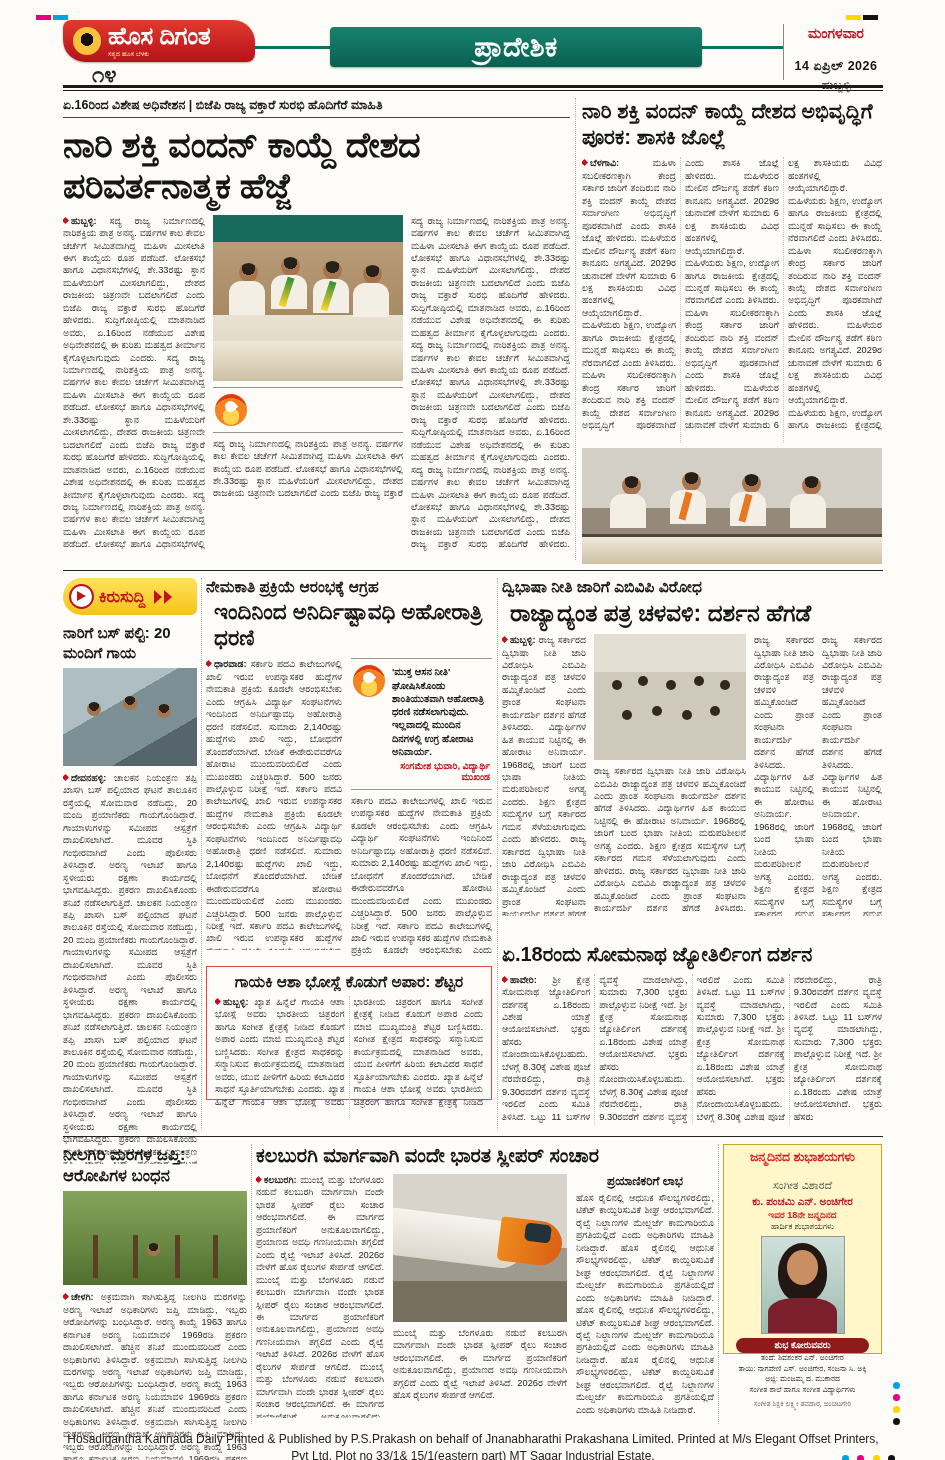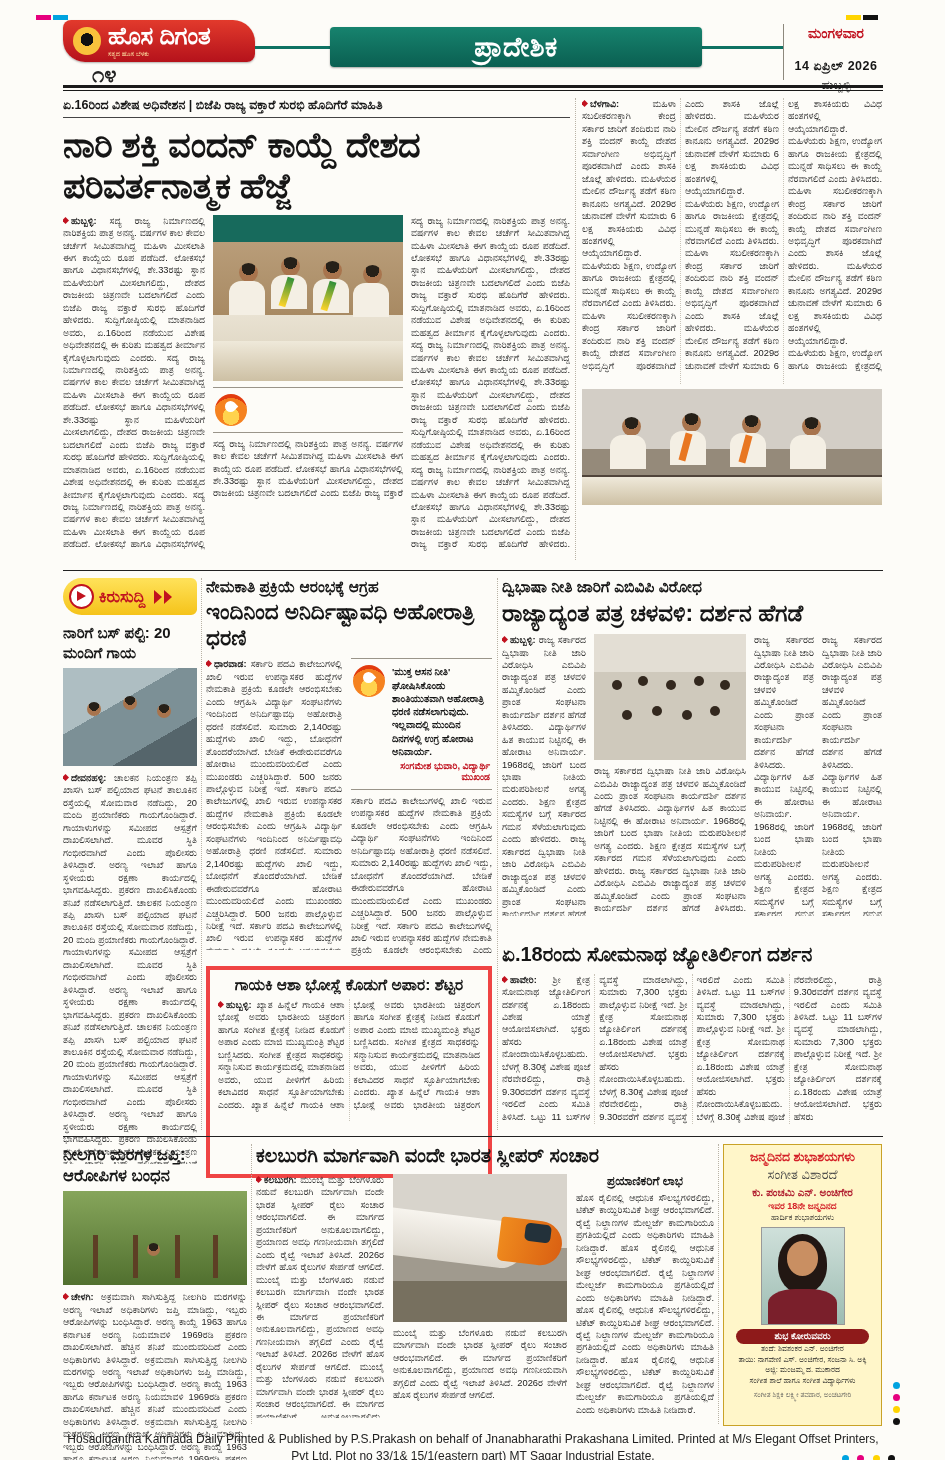--- a/index.html
+++ b/index.html
@@ -22,21 +22,21 @@
 .date-block .day{color:#c1121f;font-weight:800;font-size:14px}
 .date-block .date{font-weight:700;font-size:12.5px;margin-top:17px;letter-spacing:.5px}
 .date-block .city{font-size:12px;margin-top:4px}
 .rule-double{position:absolute;left:63px;top:85px;width:820px;border-top:3px solid #1a1a1a}
 .rule-double::after{content:"";display:block;margin-top:2px;border-top:1px solid #1a1a1a}
 
 .kicker{font-size:12.5px;font-weight:700;border-bottom:1.5px solid #444;padding-bottom:4px;white-space:nowrap;overflow:hidden}
 .kicker2{font-size:15.5px;font-weight:800}
 .headline-xl{font-size:35px;line-height:1.18;font-weight:800;letter-spacing:-.5px;margin:6px 0 8px}
 .headline-lg{font-size:20.5px;line-height:1.28;font-weight:800;margin-bottom:7px}
-.headline-md{font-size:21.5px;line-height:1.22;font-weight:800;margin:3px 0 7px}
+.headline-md{font-size:21.5px;line-height:1.22;font-weight:800;margin:3px 8px 7px}
 .headline-sm{font-size:15px;line-height:1.3;font-weight:800}
 .body{font-size:9.3px;line-height:1.34;text-align:justify;color:#222;overflow:hidden}
 .cols2{column-count:2;column-gap:9px;column-rule:1px dotted #c9c4b8}
 .cols3{column-count:3;column-gap:9px;column-rule:1px dotted #c9c4b8}
 .cols4{column-count:4;column-gap:9px;column-rule:1px dotted #c9c4b8}
 .dl b{font-weight:800}
 .bullet{display:inline-block;width:5px;height:5px;background:#c1121f;transform:rotate(45deg);margin-right:3px;vertical-align:1px}
 .vsep{position:absolute;width:0;border-left:1px dotted #b9b3a6}
 .hsep{position:absolute;border-top:1.5px solid #222}
 
@@ -70,21 +70,21 @@
 .train-body{position:absolute;left:-8%;top:28%;width:84%;height:32%;background:linear-gradient(#f7f4ee,#dcd7cd);border-radius:8px 60px 60px 8px;transform:rotate(7deg)}
 .train-nose{position:absolute;right:3%;top:31%;width:36%;height:30%;background:linear-gradient(100deg,#f08c1e,#d95f12);border-radius:10px 70px 70px 16px;transform:rotate(7deg)}
 .train-glass{position:absolute;right:9%;top:34%;width:15%;height:12%;background:#23313a;border-radius:5px;transform:rotate(7deg)}
 .photo-girl{background:linear-gradient(#cfe0da,#9dbcb2);border:1px solid #999;margin:4px auto}
 .g-hair{position:absolute;left:20%;top:6%;width:60%;height:62%;background:#221713;border-radius:50% 50% 45% 45%}
 .g-face{position:absolute;left:31%;top:14%;width:38%;height:36%;background:#c98f62;border-radius:50%}
 .g-dress{position:absolute;left:8%;top:64%;width:84%;height:36%;background:#7a1f2b;border-radius:40% 40% 0 0}
 
 .ad{background:#fff6c9;border:1.5px solid #c9a227;padding:5px 6px;text-align:center}
 .ad-header{color:#d42027;font-weight:800;font-size:12.5px}
-.ad-sub{font-size:13px;color:#444;margin-top:2px}
+.ad-sub{font-size:11px;color:#444;margin-top:14px}
 .ad-name{font-size:10.5px;font-weight:800;color:#b01c2e;margin-top:3px}
 .ad-line1{font-size:9px;font-weight:800;color:#d42027;margin-top:2px}
 .ad-line2{font-size:8px;margin-top:1px}
 .ad-band{background:#8e1a1a;color:#fff;font-size:9px;font-weight:700;border-radius:8px;padding:2px 0;margin:0 6px}
 .ad-wish{font-size:7.6px;line-height:1.4;color:#222}
 .ad-bottom{font-size:7.2px;color:#555;margin-top:3px}
 
 .imprint{text-align:center;font-size:12px;line-height:1.4;color:#222}
 .dot{display:block;width:7px;height:7px;border-radius:50%;margin-bottom:5px}
 .dot-h{display:inline-block;width:7px;height:7px;border-radius:50%;margin-left:4px}
@@ -148,20 +148,21 @@
         </div>
         <div class="body" style="height:62px;margin-top:5px">ಸದ್ಯ ರಾಜ್ಯ ನಿರ್ಮಾಣದಲ್ಲಿ ನಾರಿಶಕ್ತಿಯ ಪಾತ್ರ ಅನನ್ಯ. ವರ್ಷಗಳ ಕಾಲ ಕೇವಲ ಚರ್ಚೆಗೆ ಸೀಮಿತವಾಗಿದ್ದ ಮಹಿಳಾ ಮೀಸಲಾತಿ ಈಗ ಕಾಯ್ದೆಯ ರೂಪ ಪಡೆದಿದೆ. ಲೋಕಸಭೆ ಹಾಗೂ ವಿಧಾನಸಭೆಗಳಲ್ಲಿ ಶೇ.33ರಷ್ಟು ಸ್ಥಾನ ಮಹಿಳೆಯರಿಗೆ ಮೀಸಲಾಗಲಿದ್ದು, ದೇಶದ ರಾಜಕೀಯ ಚಿತ್ರಣವೇ ಬದಲಾಗಲಿದೆ ಎಂದು ಬಿಜೆಪಿ ರಾಜ್ಯ ವಕ್ತಾರೆ ಸುರಭಿ ಹೊದಿಗೆರೆ ಹೇಳಿದರು. ಸುದ್ದಿಗೋಷ್ಠಿಯಲ್ಲಿ ಮಾತನಾಡಿದ ಅವರು, ಏ.16ರಿಂದ ನಡೆಯುವ ವಿಶೇಷ ಅಧಿವೇಶನದಲ್ಲಿ ಈ ಕುರಿತು ಮಹತ್ವದ ತೀರ್ಮಾನ ಕೈಗೊಳ್ಳಲಾಗುವುದು ಎಂದರು.</div>
       </div>
       <div class="body" style="width:159px;height:336px">ಸದ್ಯ ರಾಜ್ಯ ನಿರ್ಮಾಣದಲ್ಲಿ ನಾರಿಶಕ್ತಿಯ ಪಾತ್ರ ಅನನ್ಯ. ವರ್ಷಗಳ ಕಾಲ ಕೇವಲ ಚರ್ಚೆಗೆ ಸೀಮಿತವಾಗಿದ್ದ ಮಹಿಳಾ ಮೀಸಲಾತಿ ಈಗ ಕಾಯ್ದೆಯ ರೂಪ ಪಡೆದಿದೆ. ಲೋಕಸಭೆ ಹಾಗೂ ವಿಧಾನಸಭೆಗಳಲ್ಲಿ ಶೇ.33ರಷ್ಟು ಸ್ಥಾನ ಮಹಿಳೆಯರಿಗೆ ಮೀಸಲಾಗಲಿದ್ದು, ದೇಶದ ರಾಜಕೀಯ ಚಿತ್ರಣವೇ ಬದಲಾಗಲಿದೆ ಎಂದು ಬಿಜೆಪಿ ರಾಜ್ಯ ವಕ್ತಾರೆ ಸುರಭಿ ಹೊದಿಗೆರೆ ಹೇಳಿದರು. ಸುದ್ದಿಗೋಷ್ಠಿಯಲ್ಲಿ ಮಾತನಾಡಿದ ಅವರು, ಏ.16ರಿಂದ ನಡೆಯುವ ವಿಶೇಷ ಅಧಿವೇಶನದಲ್ಲಿ ಈ ಕುರಿತು ಮಹತ್ವದ ತೀರ್ಮಾನ ಕೈಗೊಳ್ಳಲಾಗುವುದು ಎಂದರು. ಸದ್ಯ ರಾಜ್ಯ ನಿರ್ಮಾಣದಲ್ಲಿ ನಾರಿಶಕ್ತಿಯ ಪಾತ್ರ ಅನನ್ಯ. ವರ್ಷಗಳ ಕಾಲ ಕೇವಲ ಚರ್ಚೆಗೆ ಸೀಮಿತವಾಗಿದ್ದ ಮಹಿಳಾ ಮೀಸಲಾತಿ ಈಗ ಕಾಯ್ದೆಯ ರೂಪ ಪಡೆದಿದೆ. ಲೋಕಸಭೆ ಹಾಗೂ ವಿಧಾನಸಭೆಗಳಲ್ಲಿ ಶೇ.33ರಷ್ಟು ಸ್ಥಾನ ಮಹಿಳೆಯರಿಗೆ ಮೀಸಲಾಗಲಿದ್ದು, ದೇಶದ ರಾಜಕೀಯ ಚಿತ್ರಣವೇ ಬದಲಾಗಲಿದೆ ಎಂದು ಬಿಜೆಪಿ ರಾಜ್ಯ ವಕ್ತಾರೆ ಸುರಭಿ ಹೊದಿಗೆರೆ ಹೇಳಿದರು. ಸುದ್ದಿಗೋಷ್ಠಿಯಲ್ಲಿ ಮಾತನಾಡಿದ ಅವರು, ಏ.16ರಿಂದ ನಡೆಯುವ ವಿಶೇಷ ಅಧಿವೇಶನದಲ್ಲಿ ಈ ಕುರಿತು ಮಹತ್ವದ ತೀರ್ಮಾನ ಕೈಗೊಳ್ಳಲಾಗುವುದು ಎಂದರು. ಸದ್ಯ ರಾಜ್ಯ ನಿರ್ಮಾಣದಲ್ಲಿ ನಾರಿಶಕ್ತಿಯ ಪಾತ್ರ ಅನನ್ಯ. ವರ್ಷಗಳ ಕಾಲ ಕೇವಲ ಚರ್ಚೆಗೆ ಸೀಮಿತವಾಗಿದ್ದ ಮಹಿಳಾ ಮೀಸಲಾತಿ ಈಗ ಕಾಯ್ದೆಯ ರೂಪ ಪಡೆದಿದೆ. ಲೋಕಸಭೆ ಹಾಗೂ ವಿಧಾನಸಭೆಗಳಲ್ಲಿ ಶೇ.33ರಷ್ಟು ಸ್ಥಾನ ಮಹಿಳೆಯರಿಗೆ ಮೀಸಲಾಗಲಿದ್ದು, ದೇಶದ ರಾಜಕೀಯ ಚಿತ್ರಣವೇ ಬದಲಾಗಲಿದೆ ಎಂದು ಬಿಜೆಪಿ ರಾಜ್ಯ ವಕ್ತಾರೆ ಸುರಭಿ ಹೊದಿಗೆರೆ ಹೇಳಿದರು. ಸುದ್ದಿಗೋಷ್ಠಿಯಲ್ಲಿ ಮಾತನಾಡಿದ ಅವರು, ಏ.16ರಿಂದ ನಡೆಯುವ ವಿಶೇಷ ಅಧಿವೇಶನದಲ್ಲಿ ಈ ಕುರಿತು ಮಹತ್ವದ ತೀರ್ಮಾನ ಕೈಗೊಳ್ಳಲಾಗುವುದು ಎಂದರು.</div>
     </div>
   </section>
 
   <div class="vsep" style="left:575px;top:98px;height:462px"></div>
 
   <section class="abs" style="left:582px;top:98px;width:300px;height:466px">
+    <h2 class="headline-lg">ನಾರಿ ಶಕ್ತಿ ವಂದನ್ ಕಾಯ್ದೆ ದೇಶದ ಅಭಿವೃದ್ಧಿಗೆ ಪೂರಕ: ಶಾಸಕಿ ಜೊಲ್ಲೆ</h2>
     <div class="body cols3" style="height:286px">
       <span class="dl"><i class="bullet"></i><b>ಬೆಳಗಾವಿ:</b></span>
       <span>ಮಹಿಳಾ ಸಬಲೀಕರಣಕ್ಕಾಗಿ ಕೇಂದ್ರ ಸರ್ಕಾರ ಜಾರಿಗೆ ತಂದಿರುವ ನಾರಿ ಶಕ್ತಿ ವಂದನ್ ಕಾಯ್ದೆ ದೇಶದ ಸರ್ವಾಂಗೀಣ ಅಭಿವೃದ್ಧಿಗೆ ಪೂರಕವಾಗಿದೆ ಎಂದು ಶಾಸಕಿ ಜೊಲ್ಲೆ ಹೇಳಿದರು. ಮಹಿಳೆಯರ ಮೇಲಿನ ದೌರ್ಜನ್ಯ ತಡೆಗೆ ಕಠಿಣ ಕಾನೂನು ಅಗತ್ಯವಿದೆ. 2029ರ ಚುನಾವಣೆ ವೇಳೆಗೆ ಸುಮಾರು 6 ಲಕ್ಷ ಶಾಸಕಿಯರು ವಿವಿಧ ಹಂತಗಳಲ್ಲಿ ಆಯ್ಕೆಯಾಗಲಿದ್ದಾರೆ. ಮಹಿಳೆಯರು ಶಿಕ್ಷಣ, ಉದ್ಯೋಗ ಹಾಗೂ ರಾಜಕೀಯ ಕ್ಷೇತ್ರದಲ್ಲಿ ಮುನ್ನಡೆ ಸಾಧಿಸಲು ಈ ಕಾಯ್ದೆ ನೆರವಾಗಲಿದೆ ಎಂದು ತಿಳಿಸಿದರು. ಮಹಿಳಾ ಸಬಲೀಕರಣಕ್ಕಾಗಿ ಕೇಂದ್ರ ಸರ್ಕಾರ ಜಾರಿಗೆ ತಂದಿರುವ ನಾರಿ ಶಕ್ತಿ ವಂದನ್ ಕಾಯ್ದೆ ದೇಶದ ಸರ್ವಾಂಗೀಣ ಅಭಿವೃದ್ಧಿಗೆ ಪೂರಕವಾಗಿದೆ ಎಂದು ಶಾಸಕಿ ಜೊಲ್ಲೆ ಹೇಳಿದರು. ಮಹಿಳೆಯರ ಮೇಲಿನ ದೌರ್ಜನ್ಯ ತಡೆಗೆ ಕಠಿಣ ಕಾನೂನು ಅಗತ್ಯವಿದೆ. 2029ರ ಚುನಾವಣೆ ವೇಳೆಗೆ ಸುಮಾರು 6 ಲಕ್ಷ ಶಾಸಕಿಯರು ವಿವಿಧ ಹಂತಗಳಲ್ಲಿ ಆಯ್ಕೆಯಾಗಲಿದ್ದಾರೆ. ಮಹಿಳೆಯರು ಶಿಕ್ಷಣ, ಉದ್ಯೋಗ ಹಾಗೂ ರಾಜಕೀಯ ಕ್ಷೇತ್ರದಲ್ಲಿ ಮುನ್ನಡೆ ಸಾಧಿಸಲು ಈ ಕಾಯ್ದೆ ನೆರವಾಗಲಿದೆ ಎಂದು ತಿಳಿಸಿದರು. ಮಹಿಳಾ ಸಬಲೀಕರಣಕ್ಕಾಗಿ ಕೇಂದ್ರ ಸರ್ಕಾರ ಜಾರಿಗೆ ತಂದಿರುವ ನಾರಿ ಶಕ್ತಿ ವಂದನ್ ಕಾಯ್ದೆ ದೇಶದ ಸರ್ವಾಂಗೀಣ ಅಭಿವೃದ್ಧಿಗೆ ಪೂರಕವಾಗಿದೆ ಎಂದು ಶಾಸಕಿ ಜೊಲ್ಲೆ ಹೇಳಿದರು. ಮಹಿಳೆಯರ ಮೇಲಿನ ದೌರ್ಜನ್ಯ ತಡೆಗೆ ಕಠಿಣ ಕಾನೂನು ಅಗತ್ಯವಿದೆ. 2029ರ ಚುನಾವಣೆ ವೇಳೆಗೆ ಸುಮಾರು 6 ಲಕ್ಷ ಶಾಸಕಿಯರು ವಿವಿಧ ಹಂತಗಳಲ್ಲಿ ಆಯ್ಕೆಯಾಗಲಿದ್ದಾರೆ. ಮಹಿಳೆಯರು ಶಿಕ್ಷಣ, ಉದ್ಯೋಗ ಹಾಗೂ ರಾಜಕೀಯ ಕ್ಷೇತ್ರದಲ್ಲಿ ಮುನ್ನಡೆ ಸಾಧಿಸಲು ಈ ಕಾಯ್ದೆ ನೆರವಾಗಲಿದೆ ಎಂದು ತಿಳಿಸಿದರು. ಮಹಿಳಾ ಸಬಲೀಕರಣಕ್ಕಾಗಿ ಕೇಂದ್ರ ಸರ್ಕಾರ ಜಾರಿಗೆ ತಂದಿರುವ ನಾರಿ ಶಕ್ತಿ ವಂದನ್ ಕಾಯ್ದೆ ದೇಶದ ಸರ್ವಾಂಗೀಣ ಅಭಿವೃದ್ಧಿಗೆ ಪೂರಕವಾಗಿದೆ ಎಂದು ಶಾಸಕಿ ಜೊಲ್ಲೆ ಹೇಳಿದರು. ಮಹಿಳೆಯರ ಮೇಲಿನ ದೌರ್ಜನ್ಯ ತಡೆಗೆ ಕಠಿಣ ಕಾನೂನು ಅಗತ್ಯವಿದೆ. 2029ರ ಚುನಾವಣೆ ವೇಳೆಗೆ ಸುಮಾರು 6 ಲಕ್ಷ ಶಾಸಕಿಯರು ವಿವಿಧ ಹಂತಗಳಲ್ಲಿ ಆಯ್ಕೆಯಾಗಲಿದ್ದಾರೆ. ಮಹಿಳೆಯರು ಶಿಕ್ಷಣ, ಉದ್ಯೋಗ ಹಾಗೂ ರಾಜಕೀಯ ಕ್ಷೇತ್ರದಲ್ಲಿ ಮುನ್ನಡೆ ಸಾಧಿಸಲು ಈ ಕಾಯ್ದೆ ನೆರವಾಗಲಿದೆ ಎಂದು ತಿಳಿಸಿದರು. ಮಹಿಳಾ ಸಬಲೀಕರಣಕ್ಕಾಗಿ ಕೇಂದ್ರ ಸರ್ಕಾರ ಜಾರಿಗೆ ತಂದಿರುವ ನಾರಿ ಶಕ್ತಿ ವಂದನ್ ಕಾಯ್ದೆ ದೇಶದ ಸರ್ವಾಂಗೀಣ ಅಭಿವೃದ್ಧಿಗೆ ಪೂರಕವಾಗಿದೆ ಎಂದು ಶಾಸಕಿ ಜೊಲ್ಲೆ ಹೇಳಿದರು. ಮಹಿಳೆಯರ ಮೇಲಿನ ದೌರ್ಜನ್ಯ ತಡೆಗೆ ಕಠಿಣ ಕಾನೂನು ಅಗತ್ಯವಿದೆ. 2029ರ ಚುನಾವಣೆ ವೇಳೆಗೆ ಸುಮಾರು 6 ಲಕ್ಷ ಶಾಸಕಿಯರು ವಿವಿಧ ಹಂತಗಳಲ್ಲಿ ಆಯ್ಕೆಯಾಗಲಿದ್ದಾರೆ. ಮಹಿಳೆಯರು ಶಿಕ್ಷಣ, ಉದ್ಯೋಗ ಹಾಗೂ ರಾಜಕೀಯ ಕ್ಷೇತ್ರದಲ್ಲಿ ಮುನ್ನಡೆ ಸಾಧಿಸಲು ಈ ಕಾಯ್ದೆ ನೆರವಾಗಲಿದೆ ಎಂದು ತಿಳಿಸಿದರು.</span>
     </div>
     <div class="photo photo-meeting" style="width:300px;height:116px;margin-top:5px">
       <i class="ph-head" style="left:40px;top:28px"></i>
       <i class="ph-head" style="left:100px;top:24px"></i>
       <i class="ph-head" style="left:160px;top:26px"></i>
       <i class="ph-head" style="left:220px;top:28px"></i>
       <i class="ph-body" style="left:28px;top:46px"></i>
@@ -215,21 +216,21 @@
           <span>
             <span class="q-text" style="display:block">'ಮುಕ್ತ ಆಸನ ನೀತಿ' ಘೋಷಿಸಿಕೊಂಡು ಶಾಂತಿಯುತವಾಗಿ ಅಹೋರಾತ್ರಿ ಧರಣಿ ನಡೆಸಲಾಗುವುದು. ಇಲ್ಲವಾದಲ್ಲಿ ಮುಂದಿನ ದಿನಗಳಲ್ಲಿ ಉಗ್ರ ಹೋರಾಟ ಅನಿವಾರ್ಯ.</span>
             <span class="q-attr" style="display:block">ಸಂಗಮೇಶ ಭುವಾರಿ, ವಿದ್ಯಾರ್ಥಿ ಮುಖಂಡ</span>
           </span>
         </div>
         <div class="body" style="height:164px;margin-top:5px">ಸರ್ಕಾರಿ ಪದವಿ ಕಾಲೇಜುಗಳಲ್ಲಿ ಖಾಲಿ ಇರುವ ಉಪನ್ಯಾಸಕರ ಹುದ್ದೆಗಳ ನೇಮಕಾತಿ ಪ್ರಕ್ರಿಯೆ ಕೂಡಲೇ ಆರಂಭಿಸಬೇಕು ಎಂದು ಆಗ್ರಹಿಸಿ ವಿದ್ಯಾರ್ಥಿ ಸಂಘಟನೆಗಳು ಇಂದಿನಿಂದ ಅನಿರ್ದಿಷ್ಟಾವಧಿ ಅಹೋರಾತ್ರಿ ಧರಣಿ ನಡೆಸಲಿವೆ. ಸುಮಾರು 2,140ರಷ್ಟು ಹುದ್ದೆಗಳು ಖಾಲಿ ಇದ್ದು, ಬೋಧನೆಗೆ ತೊಂದರೆಯಾಗಿದೆ. ಬೇಡಿಕೆ ಈಡೇರುವವರೆಗೂ ಹೋರಾಟ ಮುಂದುವರಿಯಲಿದೆ ಎಂದು ಮುಖಂಡರು ಎಚ್ಚರಿಸಿದ್ದಾರೆ. 500 ಜನರು ಪಾಲ್ಗೊಳ್ಳುವ ನಿರೀಕ್ಷೆ ಇದೆ. ಸರ್ಕಾರಿ ಪದವಿ ಕಾಲೇಜುಗಳಲ್ಲಿ ಖಾಲಿ ಇರುವ ಉಪನ್ಯಾಸಕರ ಹುದ್ದೆಗಳ ನೇಮಕಾತಿ ಪ್ರಕ್ರಿಯೆ ಕೂಡಲೇ ಆರಂಭಿಸಬೇಕು ಎಂದು ಆಗ್ರಹಿಸಿ ವಿದ್ಯಾರ್ಥಿ ಸಂಘಟನೆಗಳು ಇಂದಿನಿಂದ ಅನಿರ್ದಿಷ್ಟಾವಧಿ ಅಹೋರಾತ್ರಿ ಧರಣಿ ನಡೆಸಲಿವೆ. ಸುಮಾರು 2,140ರಷ್ಟು ಹುದ್ದೆಗಳು ಖಾಲಿ ಇದ್ದು, ಬೋಧನೆಗೆ ತೊಂದರೆಯಾಗಿದೆ. ಬೇಡಿಕೆ ಈಡೇರುವವರೆಗೂ ಹೋರಾಟ ಮುಂದುವರಿಯಲಿದೆ ಎಂದು ಮುಖಂಡರು ಎಚ್ಚರಿಸಿದ್ದಾರೆ. 500 ಜನರು ಪಾಲ್ಗೊಳ್ಳುವ ನಿರೀಕ್ಷೆ ಇದೆ.</div>
       </div>
     </div>
   </section>
 
-  <section class="abs" style="left:206px;top:966px;width:286px;height:212px;border:4px solid #ef4444;padding:6px 8px">
+  <section class="abs" style="left:206px;top:966px;width:286px;height:134px;border:1px solid #ef4444;padding:6px 8px">
     <h3 style="font-size:15.5px;font-weight:800;text-align:center;margin-bottom:5px">ಗಾಯಕಿ ಆಶಾ ಭೋಸ್ಲೆ ಕೊಡುಗೆ ಅಪಾರ: ಶೆಟ್ಟರ</h3>
     <div class="body cols2" style="height:122px">
       <span class="dl"><i class="bullet"></i><b>ಹುಬ್ಬಳ್ಳಿ:</b></span>
       <span>ಖ್ಯಾತ ಹಿನ್ನೆಲೆ ಗಾಯಕಿ ಆಶಾ ಭೋಸ್ಲೆ ಅವರು ಭಾರತೀಯ ಚಿತ್ರರಂಗ ಹಾಗೂ ಸಂಗೀತ ಕ್ಷೇತ್ರಕ್ಕೆ ನೀಡಿದ ಕೊಡುಗೆ ಅಪಾರ ಎಂದು ಮಾಜಿ ಮುಖ್ಯಮಂತ್ರಿ ಶೆಟ್ಟರ ಬಣ್ಣಿಸಿದರು. ಸಂಗೀತ ಕ್ಷೇತ್ರದ ಸಾಧಕರನ್ನು ಸನ್ಮಾನಿಸುವ ಕಾರ್ಯಕ್ರಮದಲ್ಲಿ ಮಾತನಾಡಿದ ಅವರು, ಯುವ ಪೀಳಿಗೆಗೆ ಹಿರಿಯ ಕಲಾವಿದರ ಸಾಧನೆ ಸ್ಫೂರ್ತಿಯಾಗಬೇಕು ಎಂದರು. ಖ್ಯಾತ ಹಿನ್ನೆಲೆ ಗಾಯಕಿ ಆಶಾ ಭೋಸ್ಲೆ ಅವರು ಭಾರತೀಯ ಚಿತ್ರರಂಗ ಹಾಗೂ ಸಂಗೀತ ಕ್ಷೇತ್ರಕ್ಕೆ ನೀಡಿದ ಕೊಡುಗೆ ಅಪಾರ ಎಂದು ಮಾಜಿ ಮುಖ್ಯಮಂತ್ರಿ ಶೆಟ್ಟರ ಬಣ್ಣಿಸಿದರು. ಸಂಗೀತ ಕ್ಷೇತ್ರದ ಸಾಧಕರನ್ನು ಸನ್ಮಾನಿಸುವ ಕಾರ್ಯಕ್ರಮದಲ್ಲಿ ಮಾತನಾಡಿದ ಅವರು, ಯುವ ಪೀಳಿಗೆಗೆ ಹಿರಿಯ ಕಲಾವಿದರ ಸಾಧನೆ ಸ್ಫೂರ್ತಿಯಾಗಬೇಕು ಎಂದರು. ಖ್ಯಾತ ಹಿನ್ನೆಲೆ ಗಾಯಕಿ ಆಶಾ ಭೋಸ್ಲೆ ಅವರು ಭಾರತೀಯ ಚಿತ್ರರಂಗ ಹಾಗೂ ಸಂಗೀತ ಕ್ಷೇತ್ರಕ್ಕೆ ನೀಡಿದ ಕೊಡುಗೆ ಅಪಾರ ಎಂದು ಮಾಜಿ ಮುಖ್ಯಮಂತ್ರಿ ಶೆಟ್ಟರ ಬಣ್ಣಿಸಿದರು. ಸಂಗೀತ ಕ್ಷೇತ್ರದ ಸಾಧಕರನ್ನು ಸನ್ಮಾನಿಸುವ ಕಾರ್ಯಕ್ರಮದಲ್ಲಿ ಮಾತನಾಡಿದ ಅವರು, ಯುವ ಪೀಳಿಗೆಗೆ ಹಿರಿಯ ಕಲಾವಿದರ ಸಾಧನೆ ಸ್ಫೂರ್ತಿಯಾಗಬೇಕು ಎಂದರು.</span>
     </div>
   </section>
 
   <div class="vsep" style="left:497px;top:578px;height:552px"></div>
 
   <section class="abs" style="left:502px;top:578px;width:380px;height:356px">
@@ -303,21 +304,21 @@
       </div>
       <div style="width:138px">
         <div style="font-size:12px;font-weight:800;text-align:center;margin-bottom:4px">ಪ್ರಯಾಣಿಕರಿಗೆ ಲಾಭ</div>
         <div class="body" style="height:222px">ಹೊಸ ರೈಲಿನಲ್ಲಿ ಆಧುನಿಕ ಸೌಲಭ್ಯಗಳಿರಲಿದ್ದು, ಟಿಕೆಟ್ ಕಾಯ್ದಿರಿಸುವಿಕೆ ಶೀಘ್ರ ಆರಂಭವಾಗಲಿದೆ. ರೈಲ್ವೆ ನಿಲ್ದಾಣಗಳ ಮೇಲ್ದರ್ಜೆ ಕಾಮಗಾರಿಯೂ ಪ್ರಗತಿಯಲ್ಲಿದೆ ಎಂದು ಅಧಿಕಾರಿಗಳು ಮಾಹಿತಿ ನೀಡಿದ್ದಾರೆ. ಹೊಸ ರೈಲಿನಲ್ಲಿ ಆಧುನಿಕ ಸೌಲಭ್ಯಗಳಿರಲಿದ್ದು, ಟಿಕೆಟ್ ಕಾಯ್ದಿರಿಸುವಿಕೆ ಶೀಘ್ರ ಆರಂಭವಾಗಲಿದೆ. ರೈಲ್ವೆ ನಿಲ್ದಾಣಗಳ ಮೇಲ್ದರ್ಜೆ ಕಾಮಗಾರಿಯೂ ಪ್ರಗತಿಯಲ್ಲಿದೆ ಎಂದು ಅಧಿಕಾರಿಗಳು ಮಾಹಿತಿ ನೀಡಿದ್ದಾರೆ. ಹೊಸ ರೈಲಿನಲ್ಲಿ ಆಧುನಿಕ ಸೌಲಭ್ಯಗಳಿರಲಿದ್ದು, ಟಿಕೆಟ್ ಕಾಯ್ದಿರಿಸುವಿಕೆ ಶೀಘ್ರ ಆರಂಭವಾಗಲಿದೆ. ರೈಲ್ವೆ ನಿಲ್ದಾಣಗಳ ಮೇಲ್ದರ್ಜೆ ಕಾಮಗಾರಿಯೂ ಪ್ರಗತಿಯಲ್ಲಿದೆ ಎಂದು ಅಧಿಕಾರಿಗಳು ಮಾಹಿತಿ ನೀಡಿದ್ದಾರೆ. ಹೊಸ ರೈಲಿನಲ್ಲಿ ಆಧುನಿಕ ಸೌಲಭ್ಯಗಳಿರಲಿದ್ದು, ಟಿಕೆಟ್ ಕಾಯ್ದಿರಿಸುವಿಕೆ ಶೀಘ್ರ ಆರಂಭವಾಗಲಿದೆ. ರೈಲ್ವೆ ನಿಲ್ದಾಣಗಳ ಮೇಲ್ದರ್ಜೆ ಕಾಮಗಾರಿಯೂ ಪ್ರಗತಿಯಲ್ಲಿದೆ ಎಂದು ಅಧಿಕಾರಿಗಳು ಮಾಹಿತಿ ನೀಡಿದ್ದಾರೆ.</div>
       </div>
     </div>
   </section>
 
   <div class="vsep" style="left:718px;top:1144px;height:280px"></div>
 
-  <aside class="abs ad" style="left:723px;top:1144px;width:159px;height:282px">
+  <aside class="abs ad" style="left:723px;top:1144px;width:159px;height:210px">
     <div class="ad-header">ಜನ್ಮದಿನದ ಶುಭಾಶಯಗಳು</div>
     <div class="ad-sub">ಸಂಗೀತ ವಿಶಾರದೆ</div>
     <div class="ad-name">ಕು. ಪಂಚಮಿ ಎನ್. ಅಂಚಿಗೇರ</div>
     <div class="ad-line1">ಇವರ 18ನೇ ಜನ್ಮದಿನದ</div>
     <div class="ad-line2">ಹಾರ್ದಿಕ ಶುಭಾಶಯಗಳು</div>
     <div class="photo photo-girl" style="width:84px;height:98px">
       <i class="g-hair"></i>
       <i class="g-face"></i>
       <i class="g-dress"></i>
     </div>

